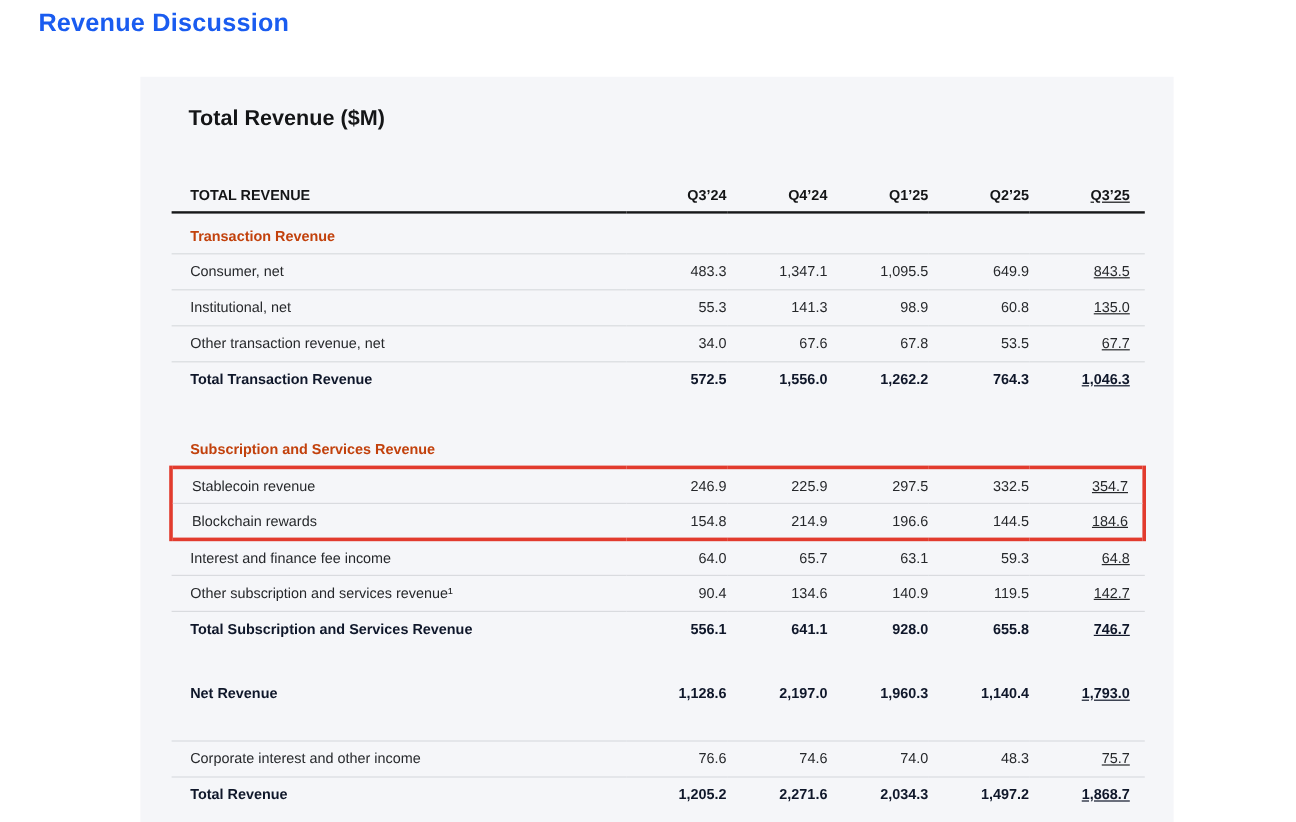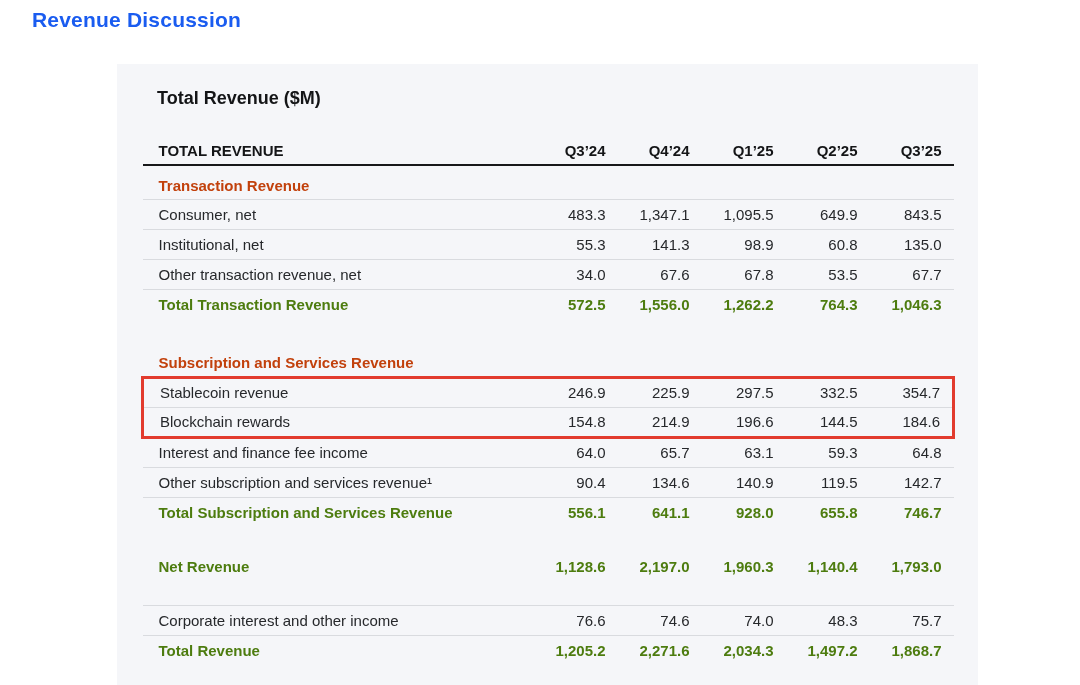--- a/index.html
+++ b/index.html
@@ -29,49 +29,49 @@
   .panel-title {
     font-size: 18px;
     font-weight: bold;
     color: #141517;
     margin: 0 0 16px 16px;
     padding-top: 0;
   }
   table.rev {
     width: 100%;
     border-collapse: collapse;
-    margin-top: 28px;
-    font-size: 15px;
+    margin-top: 40px;
+    font-size: 12px;
     table-layout: fixed;
   }
   col.c-label { width: auto; }
   col.c-num { width: 84px; }
   col.c-num-last { width: 96px; }
 
   th, td {
     padding: 0;
     height: 30px;
     vertical-align: middle;
     font-weight: normal;
     color: #26282b;
   }
   .lbl { text-align: left; padding-left: 16px; }
   .num { text-align: right; }
-  td.num:last-child, th.num:last-child { padding-right: 12px; }
+  td.num:last-child, th.num:last-child { padding-right: 12px; text-decoration: underline; }
 
   thead th { font-weight: bold; color: #141517; height: 28px; }
   thead tr { border-bottom: 2px solid #17181a; }
 
   tr.section td {
     font-weight: bold;
     color: #c2410c;
     height: 34px;
     padding-top: 6px;
   }
-  tr.total td { font-weight: bold; color: #4d7c0f; }
+  tr.total td { font-weight: bold; color: #0f172a; }
   tr.spacer td { height: 24px; }
   tr.rule { border-bottom: 1px solid var(--rule, #d9dbdf); }
 
   
   tr.hl td:first-child { border-left: 3px solid var(--red, #e23b2e); }
   tr.hl td:last-child  { border-right: 3px solid var(--red, #e23b2e); }
   tr.hl-top    { border-top: 3px solid var(--red, #e23b2e); }
   tr.hl-bottom { border-bottom: 3px solid var(--red, #e23b2e); }
 </style>
 </head>

